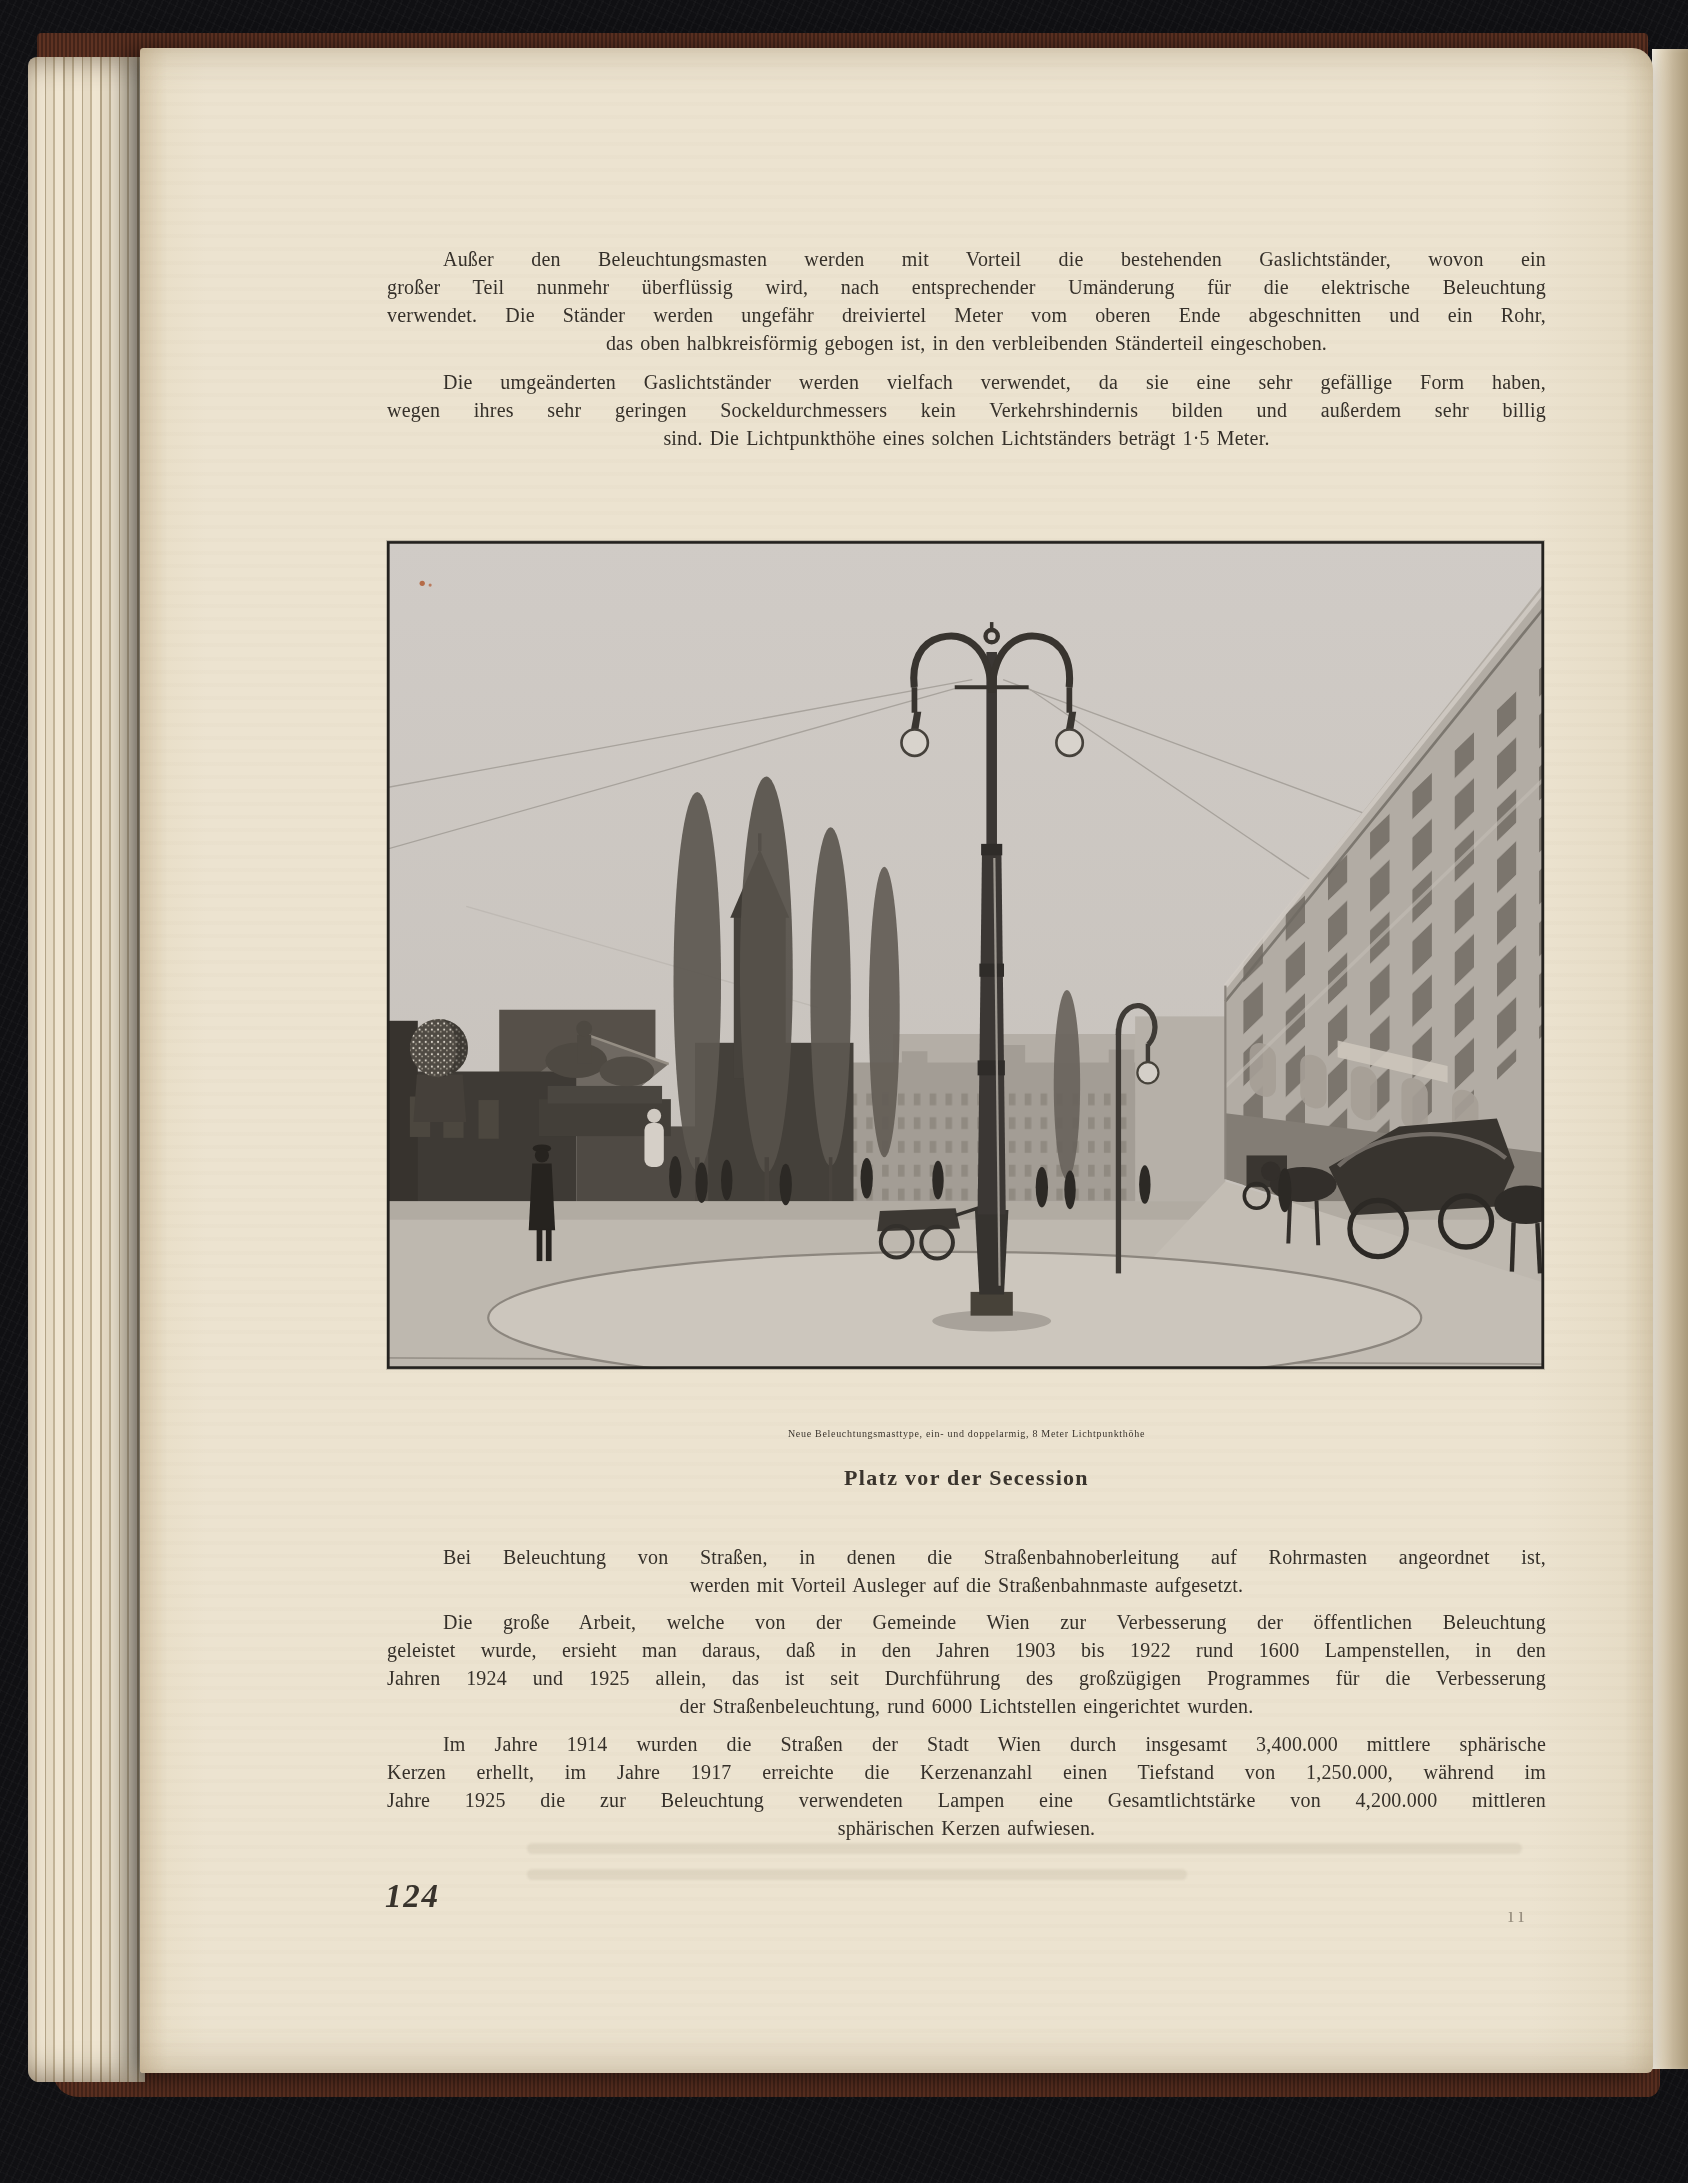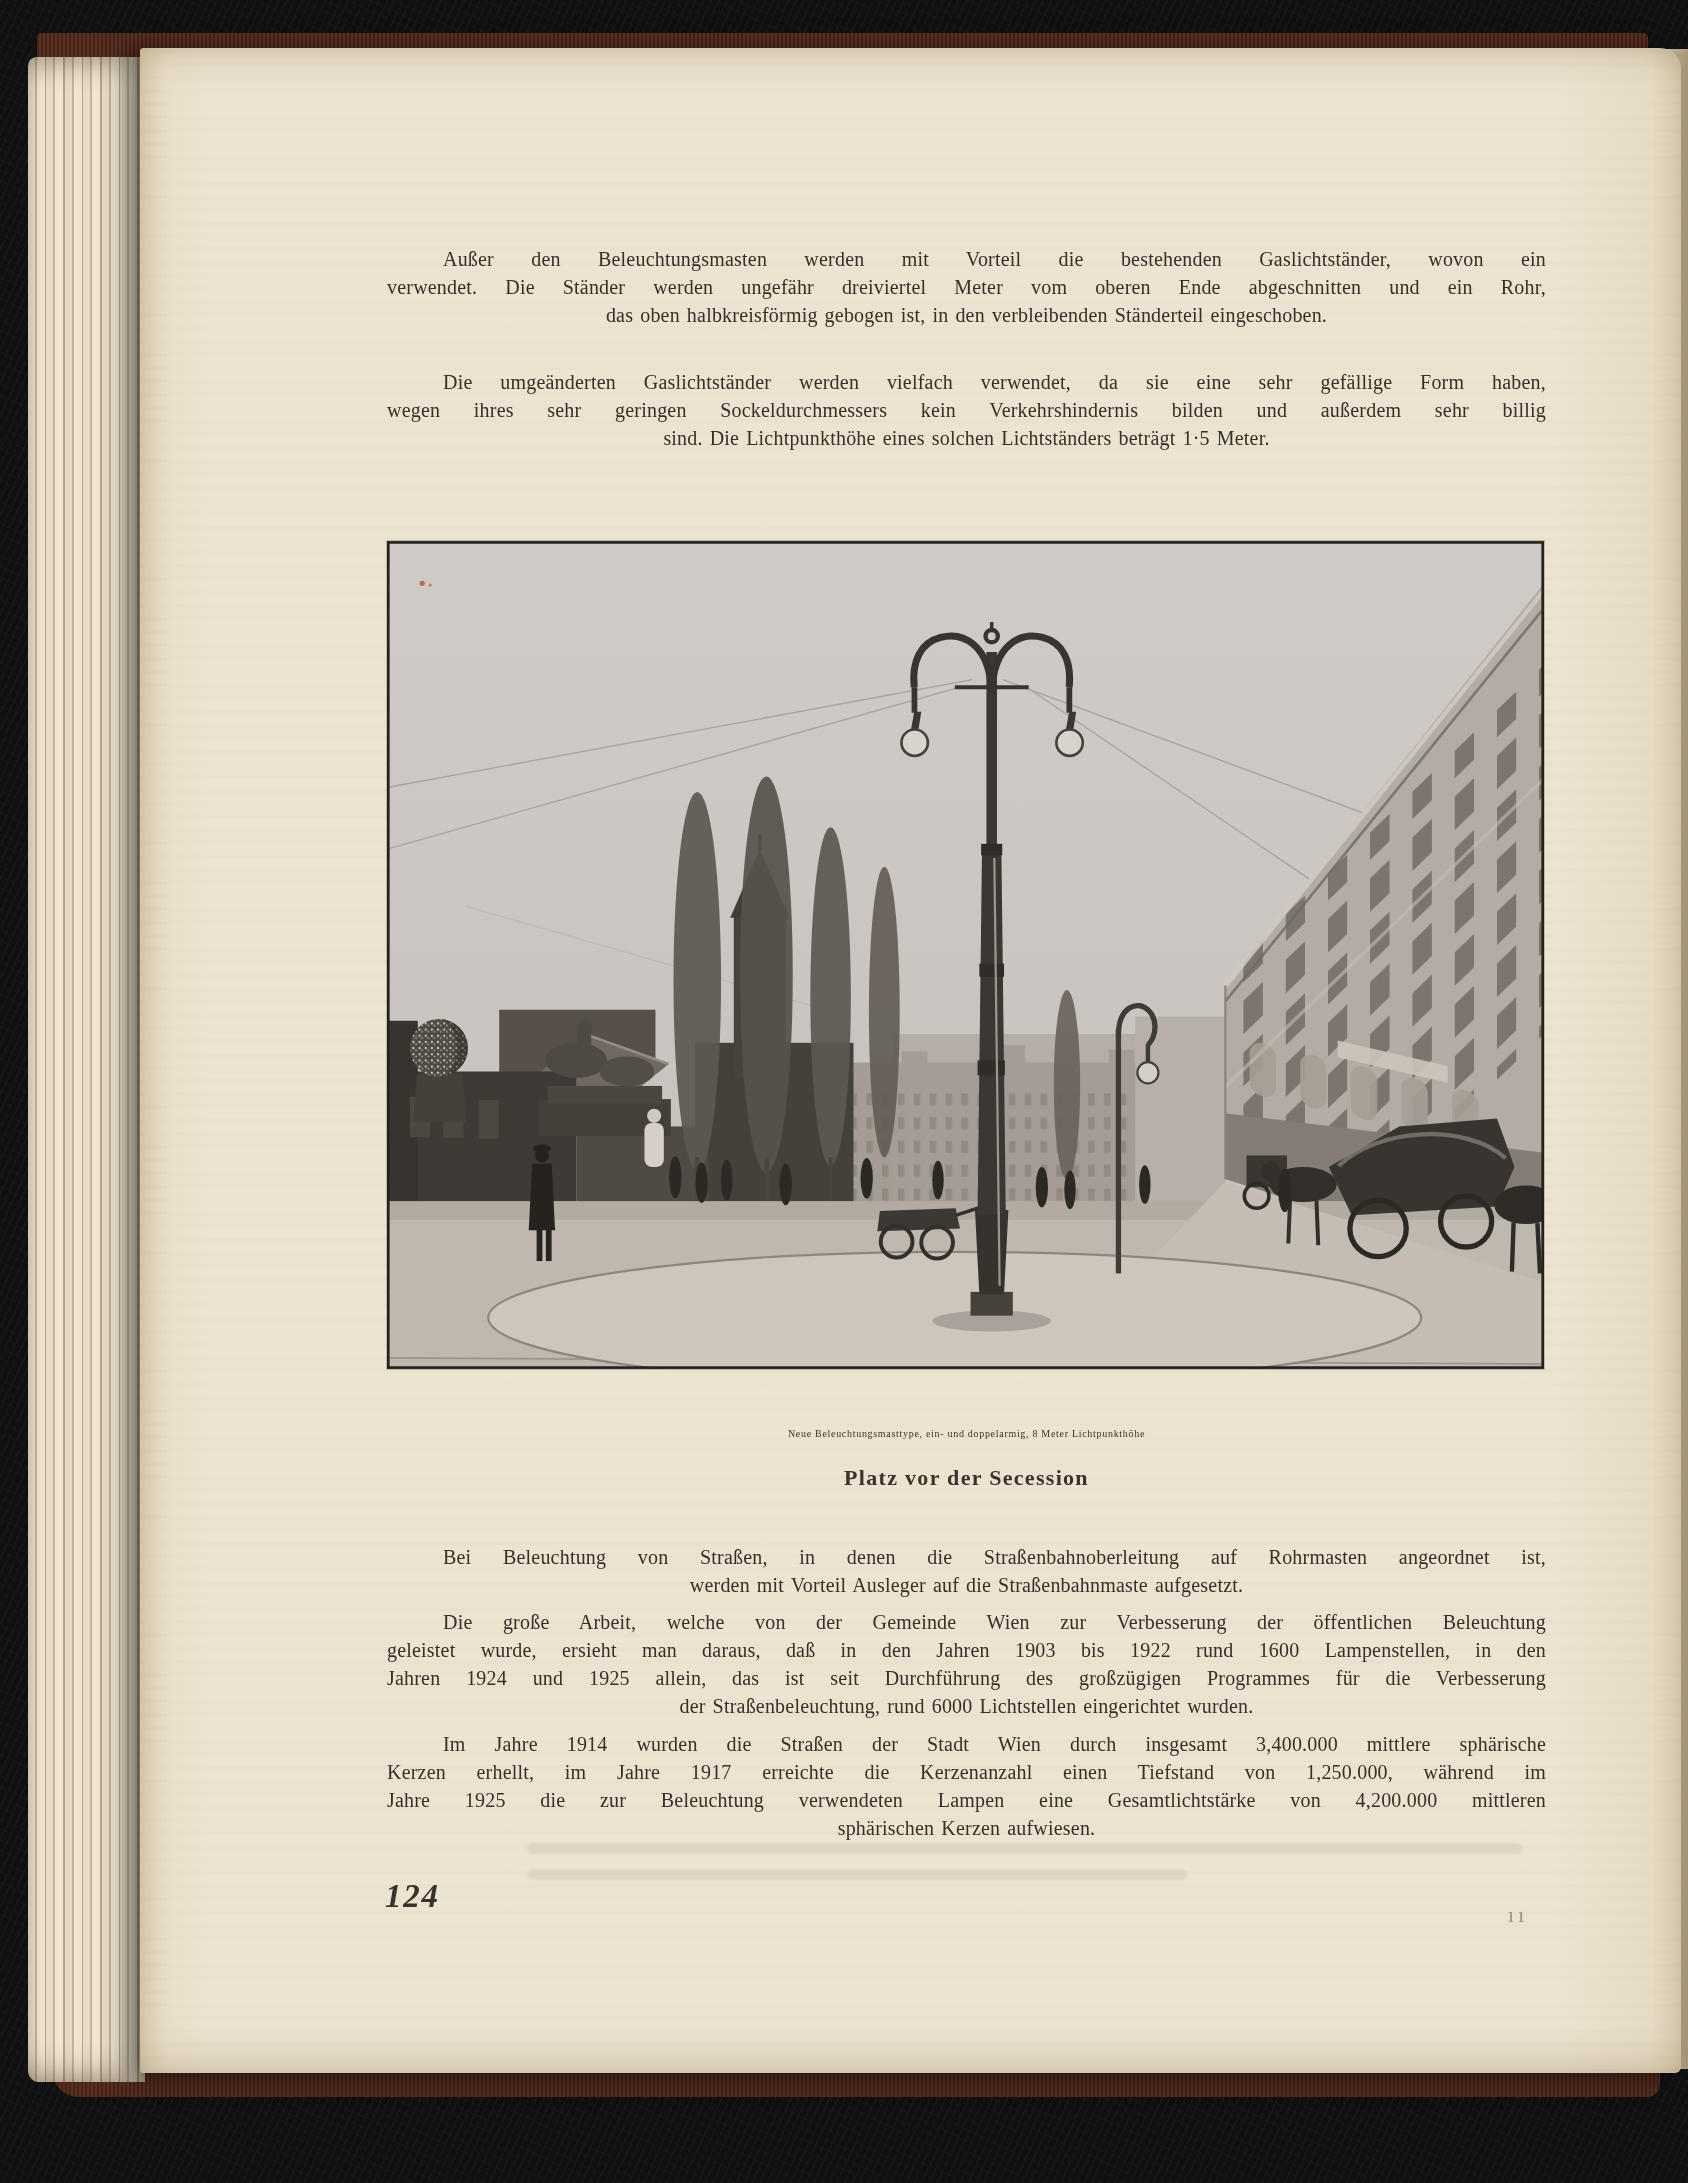--- a/index.html
+++ b/index.html
@@ -28,21 +28,21 @@
     background:linear-gradient(90deg,#efe7d6 0,#e0d4bc 9.7px,#c5b69a 21px,#a89878 37px);
     box-shadow:inset 6.2px 0 8px -4.4px rgba(255,255,255,.55);}
   .page{position:absolute;left:140px;top:48px;width:1513px;height:2025px;
     border-radius:3.5px 21px 6.2px 3.5px;
     background:
       repeating-linear-gradient(0deg, rgba(125,104,72,.018) 0 4px, rgba(0,0,0,0) 4px 13.2px),
       linear-gradient(90deg,#decfb4 0,#e9dfc9 26.4px,#ece3d0 66px,#ece3d0 92%,#e6dcc6 98%,#dccfb4 100%);
     box-shadow:
       inset 0 19.4px 40px -22px rgba(140,115,80,.5),
       inset 0 -26.4px 48px -26.4px rgba(140,115,80,.45),
-      -11.4px 3.5px 26.4px rgba(0,0,0,.55); padding-left: 28px;}
+      -11.4px 3.5px 26.4px rgba(0,0,0,.55);}
   .para{position:absolute;left:247px;width:1159px;color:#35302a;}
   .ln{height:28px;line-height:28px;font-size:20px;overflow:hidden;text-align:justify;
       letter-spacing:0.2px;word-spacing:1.8px;}
   .ln.just::after{content:"";display:inline-block;width:100%;height:0;}
   .ln.first{text-indent:56px;}
   .ln.end{text-align:center;}
   .photo-figure{position:absolute;left:247px;top:493px;width:1157px;height:828px;margin:0;
       box-shadow:0 0 0 0.9px rgba(40,36,30,.25);}
   .cap{position:absolute;left:247px;width:1159px;text-align:center;color:#3a342d;}
   .cap1{top:1417px;font-size:22px;letter-spacing:1.3px;font-weight:700;}
@@ -61,20 +61,21 @@
 
   <div class="cover-top"></div>
   <div class="cover-bottom"></div>
   <div class="page-stack"></div>
   <div class="page-sliver"></div>
 
   <div class="page">
 
     <div class="para" style="top:197px">
       <div class="ln just first">Außer den Beleuchtungsmasten werden mit Vorteil die bestehenden Gaslichtständer, wovon ein</div>
+      <div class="ln just">großer Teil nunmehr überflüssig wird, nach entsprechender Umänderung für die elektrische Beleuchtung</div>
       <div class="ln just">verwendet. Die Ständer werden ungefähr dreiviertel Meter vom oberen Ende abgeschnitten und ein Rohr,</div>
       <div class="ln end">das oben halbkreisförmig gebogen ist, in den verbleibenden Ständerteil eingeschoben.</div>
     </div>
 
     <div class="para" style="top:320px">
       <div class="ln just first">Die umgeänderten Gaslichtständer werden vielfach verwendet, da sie eine sehr gefällige Form haben,</div>
       <div class="ln just">wegen ihres sehr geringen Sockeldurchmessers kein Verkehrshindernis bilden und außerdem sehr billig</div>
       <div class="ln end">sind.  Die Lichtpunkthöhe eines solchen Lichtständers beträgt 1·5 Meter.</div>
     </div>
 

